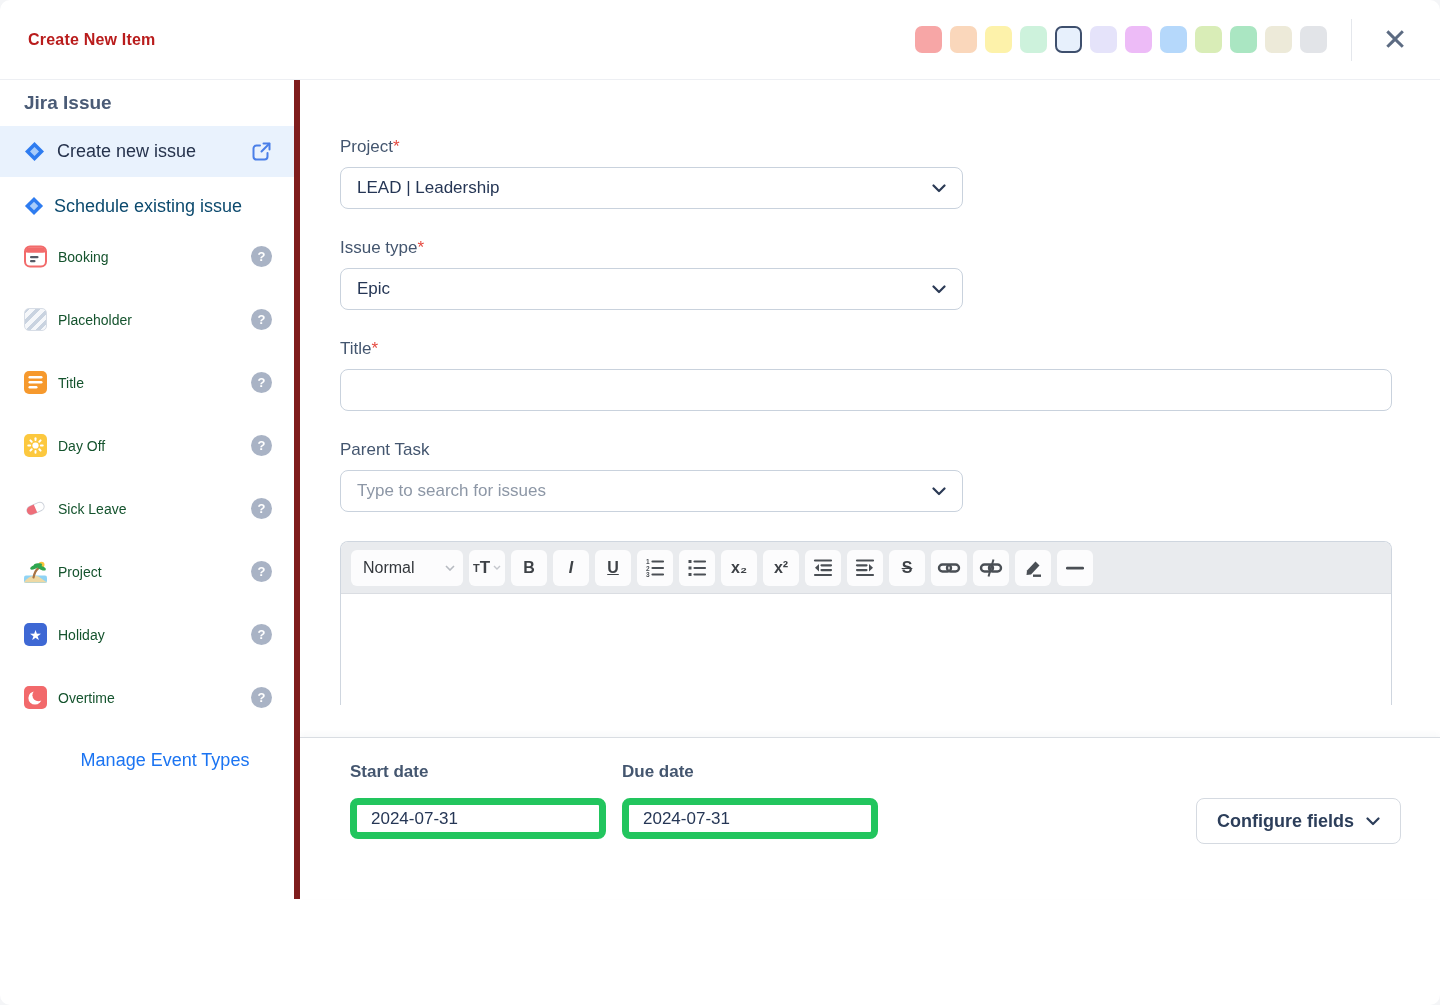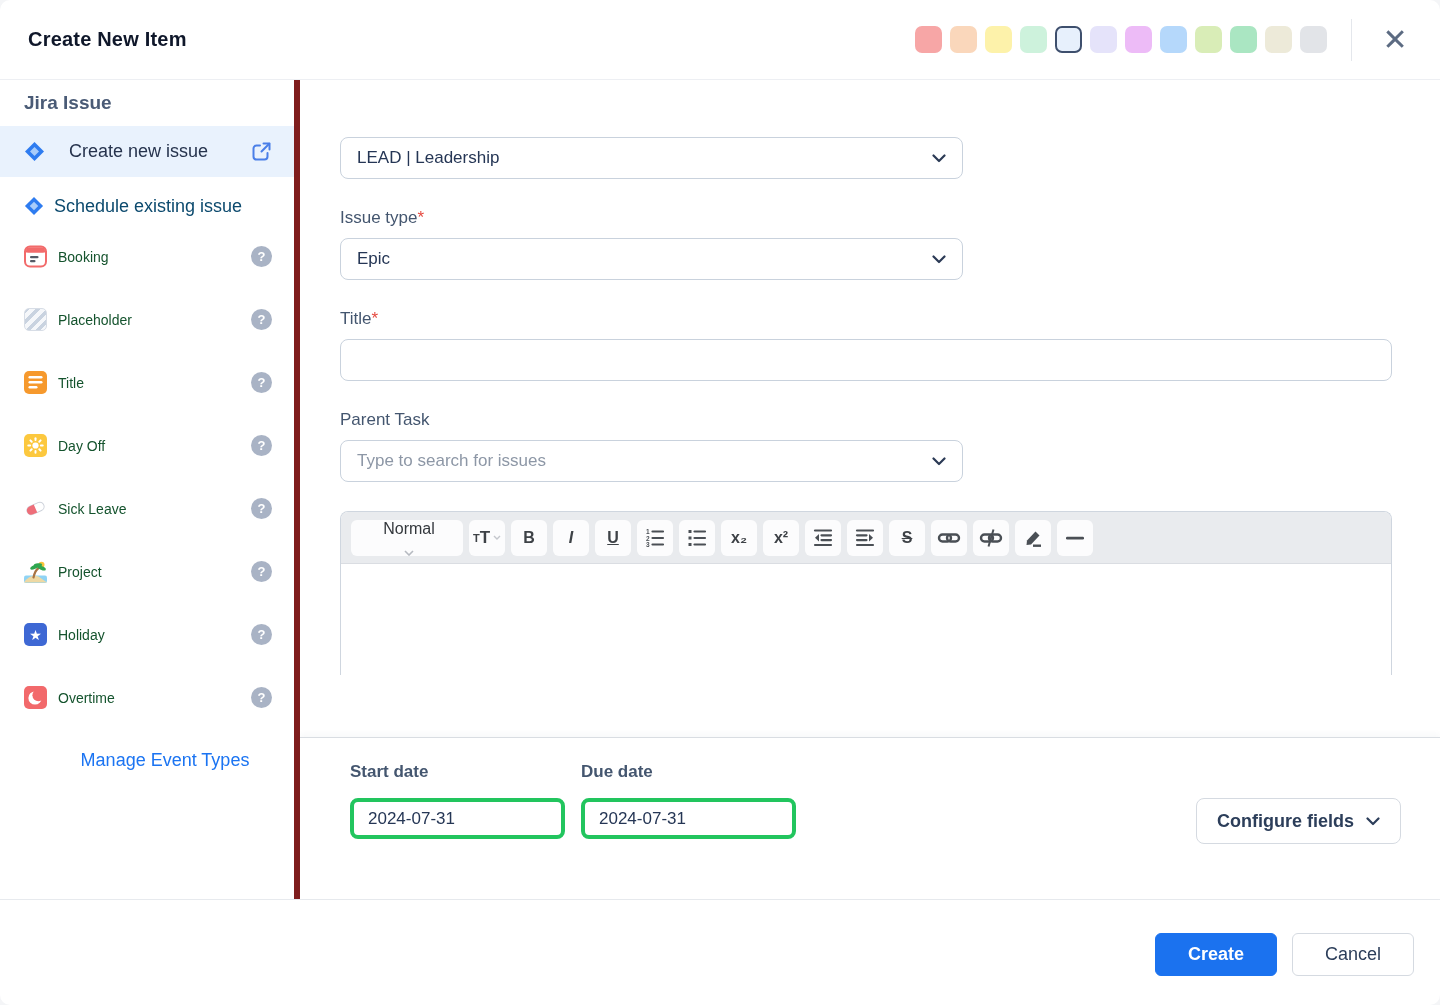--- a/index.html
+++ b/index.html
@@ -5,37 +5,37 @@
   * { box-sizing: border-box; margin: 0; padding: 0; }
   html,body { background:#f4f5f7; }
   body { font-family: "Liberation Sans", sans-serif; }
 
   .modal { position:relative; width:1440px; height:1005px; background:#fff;
            border-radius:10px; overflow:hidden; }
 
   
   .header { height:80px; display:flex; align-items:center; padding:0 24px 0 28px;
             border-bottom:1px solid #edeff3; }
-  .title { font-size:20px; font-weight:700; color:#0f172a; letter-spacing:.2px; }
+  .title { font-size:16px; font-weight:700; color:#b91c1c; letter-spacing:.2px; }
   .header-right { margin-left:auto; display:flex; align-items:center; }
   .swatches { display:flex; gap:8px; }
   .swatch { width:27px; height:27px; border-radius:7px; cursor:pointer; }
   .swatch.selected { border:2px solid #3e4f6d; }
   .header-divider { width:1px; height:42px; background:#e4e7ec; margin:0 22px 0 24px; }
   .close-btn { width:42px; height:42px; display:flex; align-items:center; justify-content:center;
                background:none; border:none; font-size:30px; color:#5c6b82; cursor:pointer; line-height:1; }
 
   
   .body { display:flex; height:819px; }
 
   
   .sidebar { width:300px; border-right:6px solid #7f1d1d; flex:none; }
   .side-header { margin:12px 0 0 24px; font-size:19px; font-weight:700; color:#4a5b76; }
   .side-item-selected { margin-top:12px; height:51px; background:#e9f2fd; display:flex;
-                        align-items:center; padding:0 22px 0 24px; cursor:pointer;gap:12px; }
+                        align-items:center; padding:0 22px 0 24px; cursor:pointer; }
   .side-item-selected .lbl { font-size:18px; color:#26334d; margin-left:12px; }
   .side-item-selected .ext { margin-left:auto; display:flex; }
   .side-item-plain { margin-top:13px; padding:0 24px 0 22px; font-size:18px; color:#0c4a6e;
                      line-height:32px; cursor:pointer; }
   .side-item-plain svg { vertical-align:-4px; margin:0 10px 0 2px; }
   .events-header { margin:30px 0 0 24px; font-size:19px; font-weight:700; color:#4a5b76; }
   .events-list { margin-top:3px; }
   .event-row { height:63px; display:flex; align-items:center; padding:0 22px 0 24px; cursor:pointer; }
   .event-row .lbl { font-size:14px; color:#14532d; margin-left:11px; }
   .help { margin-left:auto; width:21px; height:21px; border-radius:50%; background:#a9b3c5;
@@ -62,35 +62,35 @@
                 font-family:"Liberation Sans",sans-serif; }
 
   
   .editor { border:1px solid #cfd6df; border-bottom:none; border-radius:8px 8px 0 0;
             height:164px; overflow:hidden; }
   .toolbar { background:#e9ebee; border-bottom:1px solid #dadde2; height:52px;
              display:flex; align-items:center; gap:6px; padding:0 10px; }
   .tb { height:36px; min-width:36px; border:none; border-radius:6px; background:#fcfcfd;
         color:#3e4247; font-size:16px; font-weight:700; display:flex; align-items:center;
         justify-content:center; cursor:pointer; font-family:"Liberation Sans",sans-serif; }
-  .tb-normal { width:112px; font-weight:400; justify-content:space-between; padding:0 8px 0 12px; color:#33373c;flex-direction:column; }
+  .tb-normal { width:112px; font-weight:400; justify-content:space-between; padding:0 8px 0 12px; color:#33373c; }
   .tb-italic  { font-style:italic; }
   .tb-under span { text-decoration:underline; }
   .tb-strike span { text-decoration:line-through; }
   .tt-small { font-size:11px; font-weight:700; }
   .tt-big   { font-size:17px; font-weight:700; }
   .tb-chev { margin-left:3px; }
   .editor-content { height:112px; background:#fff; }
 
   
   .main-bottom { height:162px; border-top:1px solid #d9dde2; position:relative;
                  box-shadow:0 -3px 6px rgba(60,70,90,.04); padding:24px 48px 0 50px;
                  display:flex; gap:16px; }
   .date-group .field-label { font-weight:700; margin-bottom:16px; }
-  .date-input { width:215px; height:41px; border:4px solid #22c55e; border-radius:8px;
+  .date-input { width:256px; height:41px; border:7px solid #22c55e; border-radius:8px;
                 padding:0 14px; font-size:17px; color:#253655; outline:none;
                 font-family:"Liberation Sans",sans-serif; }
   .configure-btn { position:absolute; right:39px; top:60px; height:46px; padding:0 20px;
                    border:1px solid #d5dae1; border-radius:8px; background:#fff; font-size:18px;
                    font-weight:600; color:#2c3e5a; display:flex; align-items:center; gap:12px;
                    cursor:pointer; font-family:"Liberation Sans",sans-serif; }
 
   
   .footer { height:106px; border-top:1px solid #e7eaee; display:flex; justify-content:flex-end;
             align-items:flex-start; padding:33px 26px 0 0; gap:15px; }
@@ -264,20 +264,21 @@
         </div>
 
       </div>
 
       <div class="manage-link">Manage Event Types</div>
     </div>
 
     <div class="main">
       <div class="main-scroll">
 
+        <div class="field-label"><span>Project</span><span class="req">*</span></div>
         <div class="select">
           <span>LEAD | Leadership</span>
           <span><svg width="14" height="9" viewBox="0 0 14 9" fill="none">
                 <path d="M1.5 1.5 L7 7 L12.5 1.5" stroke="#2b3a55" stroke-width="2.2" stroke-linecap="round" stroke-linejoin="round"></path>
               </svg></span>
         </div>
 
         <div class="field-label"><span>Issue type</span><span class="req">*</span></div>
         <div class="select">
           <span>Epic</span>
@@ -421,18 +422,14 @@
         <button class="configure-btn">
           <span>Configure fields</span>
           <svg width="14" height="9" viewBox="0 0 14 9" fill="none">
               <path d="M1.5 1.5 L7 7 L12.5 1.5" stroke="#2c3e5a" stroke-width="2.2" stroke-linecap="round" stroke-linejoin="round"></path>
             </svg>
         </button>
       </div>
     </div>
   </div>
 
-  <div class="footer">
-    <button class="btn btn-primary">Create</button>
-    <button class="btn btn-secondary">Cancel</button>
-  </div>
 
 </div>
 
 </body></html>

